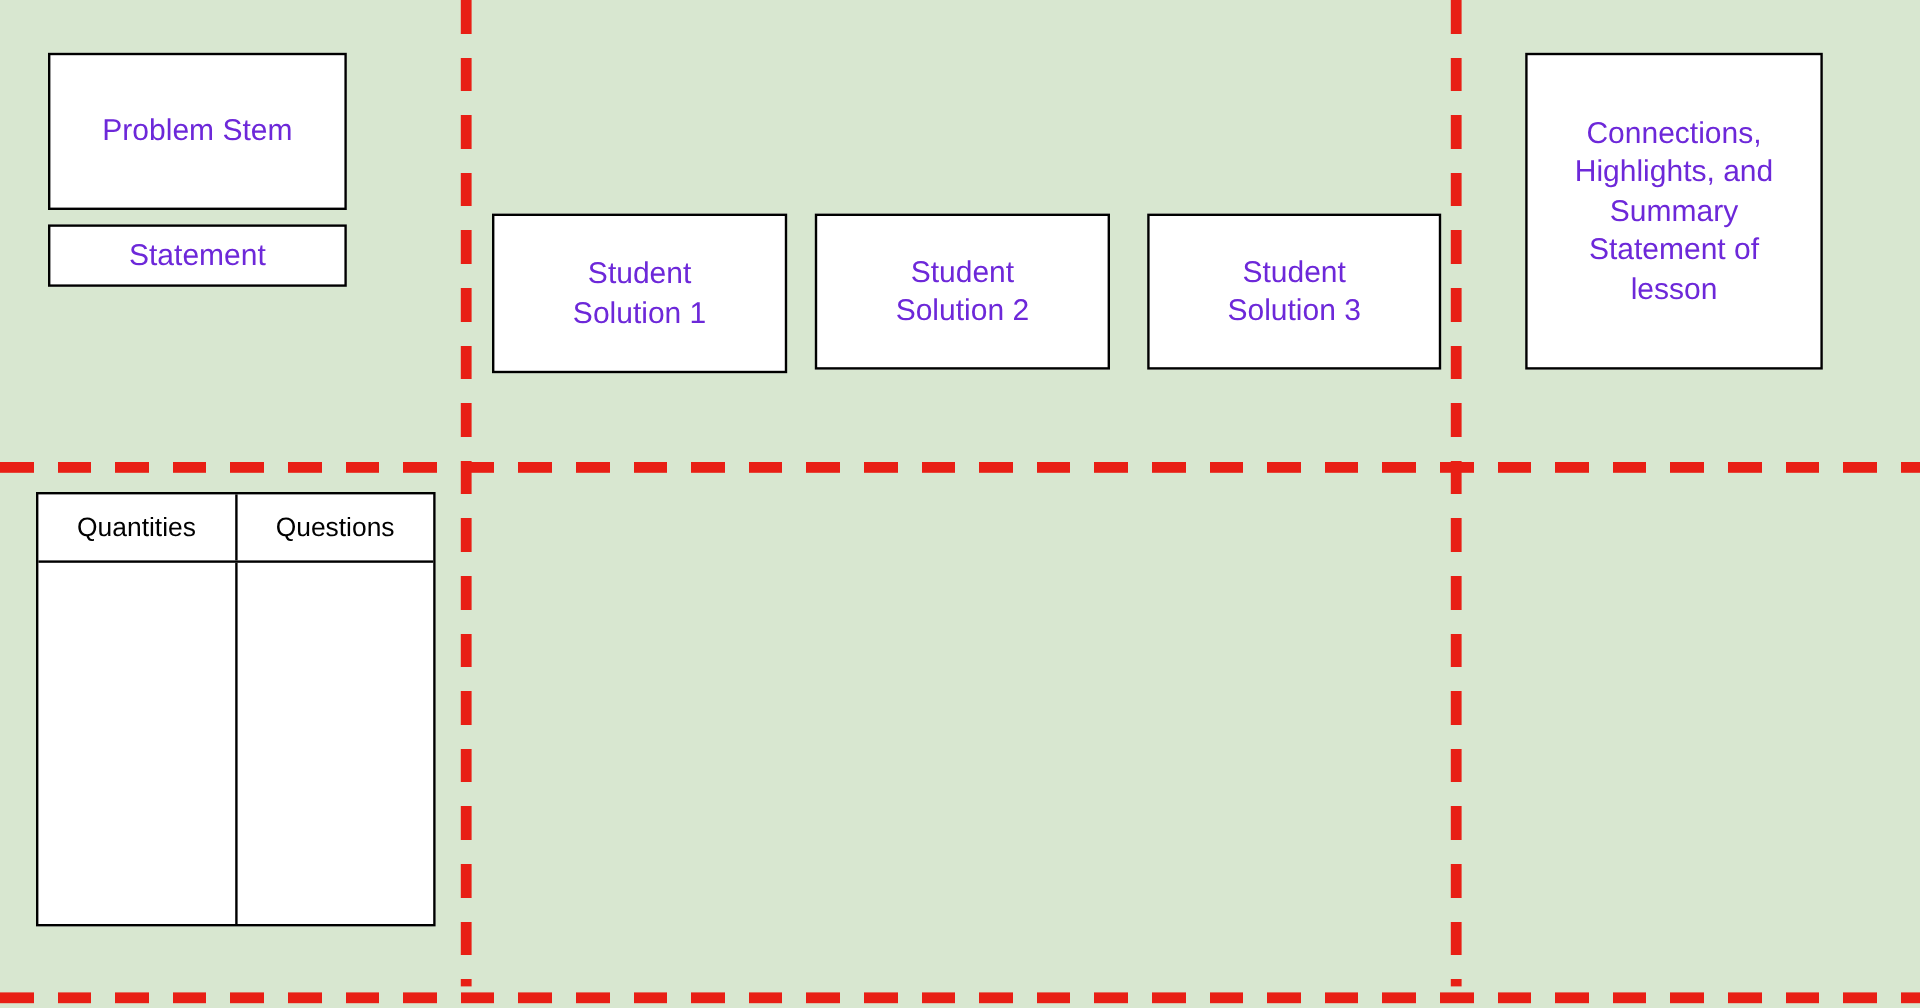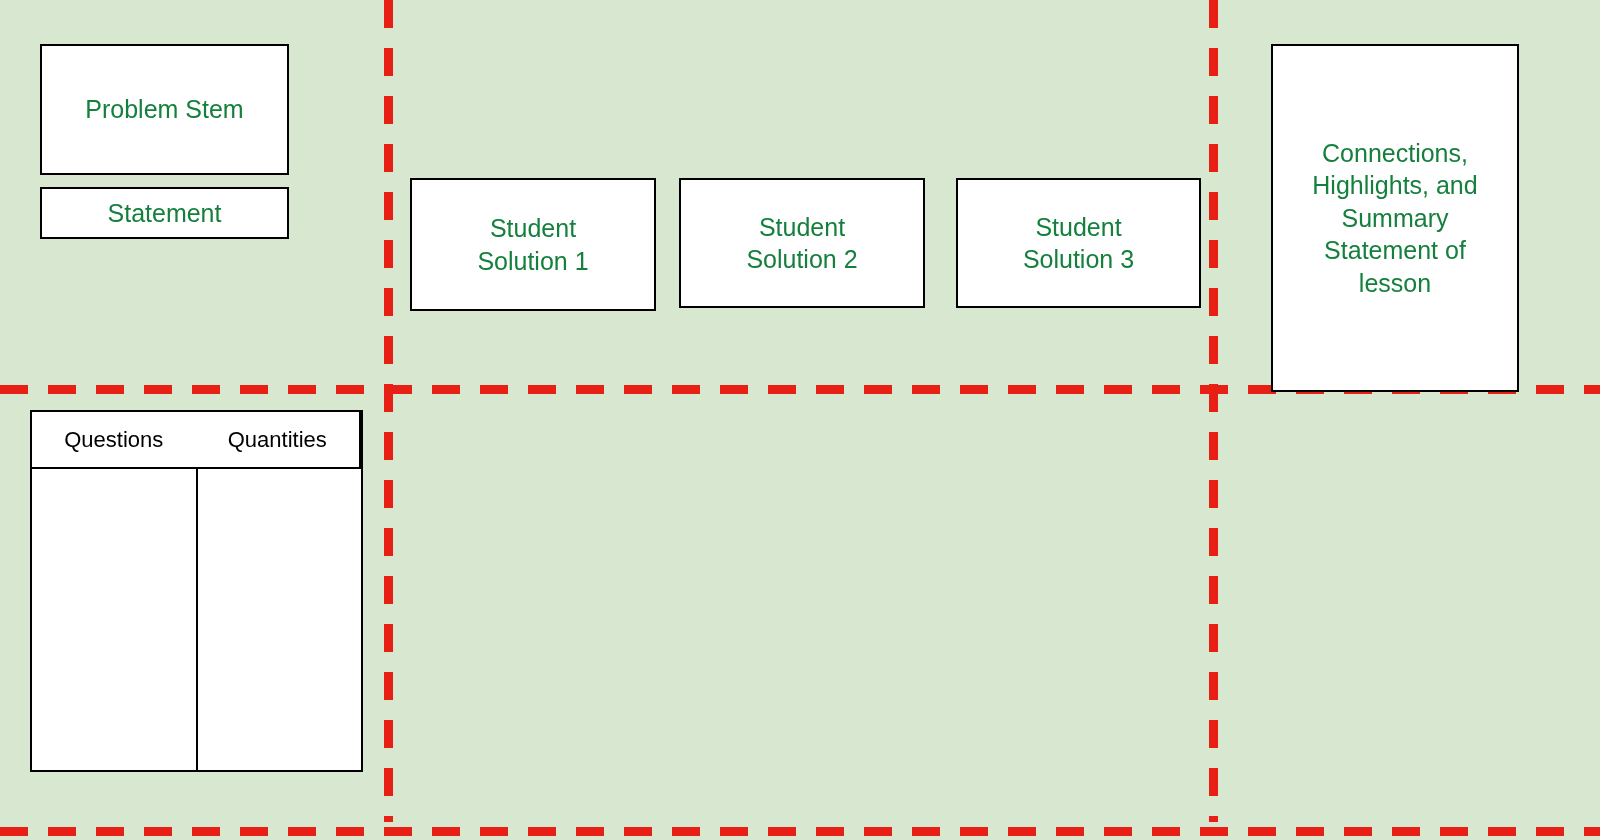--- a/index.html
+++ b/index.html
@@ -22,21 +22,21 @@
     .box {
       position: absolute;
       background: #ffffff;
       border: 2px solid #000;
       display: flex;
       align-items: center;
       justify-content: center;
       text-align: center;
       font-size: 25px;
       line-height: 1.3;
-      color: #15803d;
+      color: #6d28d9;
       white-space: pre-line;
     }
     .vline {
       position: absolute;
       width: 9px;
       background: repeating-linear-gradient(
         to bottom,
         var(--red) 0 28px,
         transparent 28px 48px
       );
@@ -105,32 +105,32 @@
   </div>
   <div class="box" style="left:679px; top:178px; width:246px; height:130px">
     <span>Student
 Solution 2</span>
   </div>
   <div class="box" style="left:956px; top:178px; width:245px; height:130px">
     <span>Student
 Solution 3</span>
   </div>
 
-  <div class="box" style="left:1271px; top:44px; width:248px; height:348px">
+  <div class="box" style="left:1271px; top:44px; width:248px; height:264px">
     <span>Connections,
 Highlights, and
 Summary
 Statement of
 lesson</span>
   </div>
 
   <div class="qtable">
     <div class="qtable-header">
+      <div class="qcell first">Quantities</div>
       <div class="qcell">Questions</div>
-      <div class="qcell first">Quantities</div>
     </div>
     <div class="qtable-body">
       <div class="qcell first"></div>
       <div class="qcell"></div>
     </div>
   </div>
 
 </div>
 
 </body></html>

